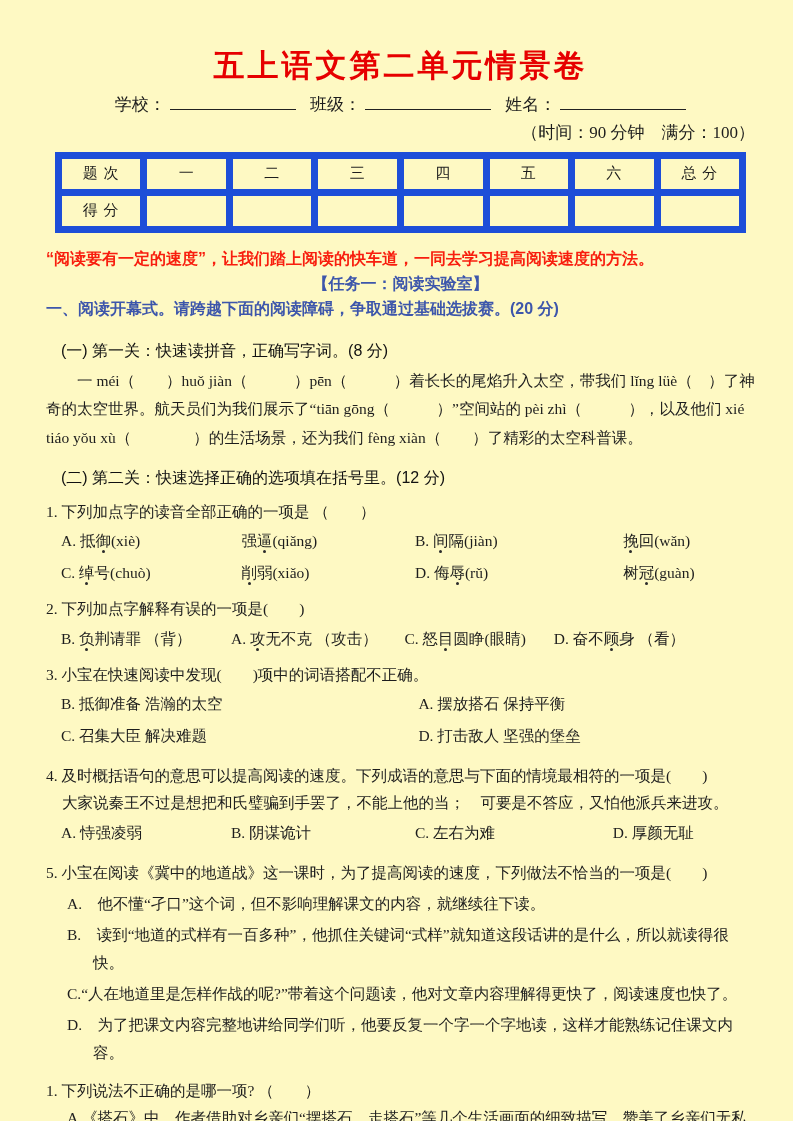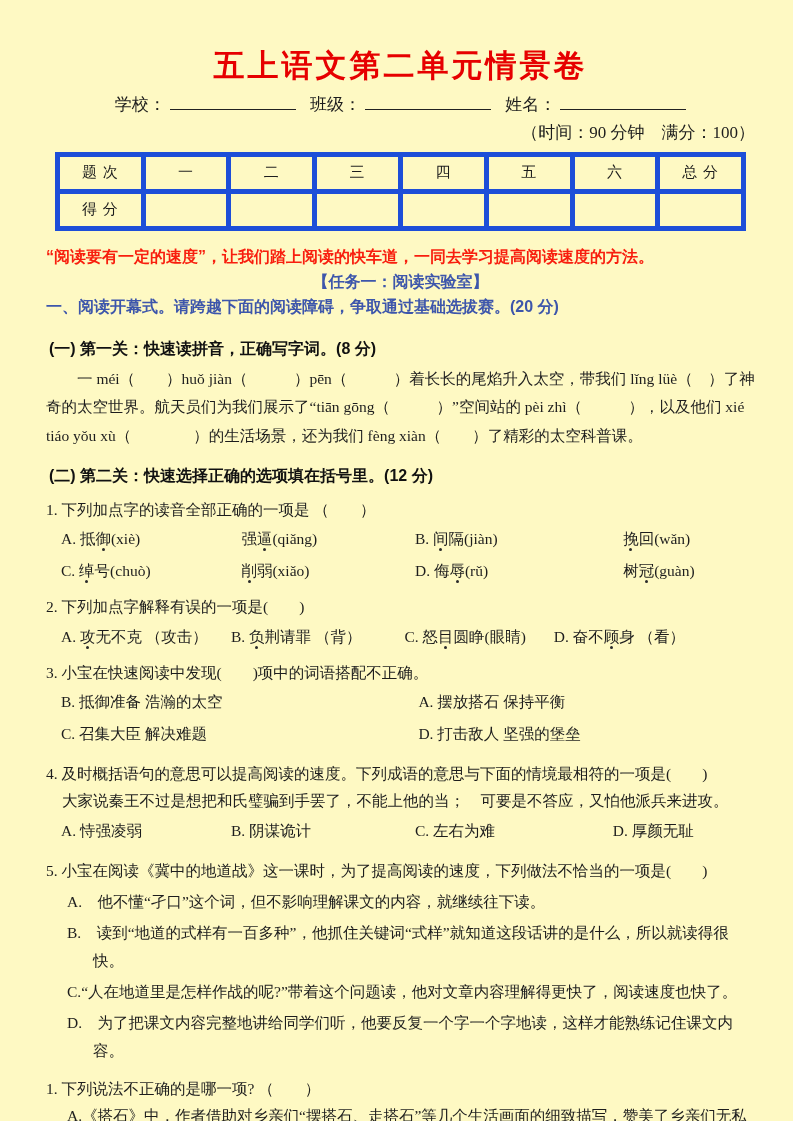--- a/index.html
+++ b/index.html
@@ -20,38 +20,38 @@
     font-family:"Liberation Sans","DejaVu Sans",sans-serif;
     font-size:31px;font-weight:bold;color:var(--title-red);
     text-align:center;letter-spacing:3px;margin:8px 0 6px 0;line-height:1.3;
   }
   .id-line{text-align:center;font-size:17px;line-height:1.5;margin-bottom:3px;white-space:nowrap;}
   .id-line .lbl{margin-left:10px;}
   .blank{display:inline-block;width:126px;border-bottom:1.5px solid #222;height:1.05em;vertical-align:baseline;margin-left:4px;}
   .time-line{text-align:right;font-size:17px;line-height:1.4;margin-bottom:7px;}
   table.score{width:97.5%;margin:0 auto 14px auto;border-collapse:collapse;table-layout:fixed;}
   table.score td{
-    border:5px solid #1d4ed8;height:37px;text-align:center;vertical-align:middle;
+    border:7px solid #1d4ed8;height:37px;text-align:center;vertical-align:middle;
     font-size:15px;letter-spacing:1px;line-height:1;
   }
   .red-line{
     font-family:"Liberation Sans","DejaVu Sans",sans-serif;
     color:var(--intro-red);font-weight:bold;font-size:16px;line-height:1.45;margin-bottom:3px;
   }
   .task-heading{
     font-family:"Liberation Sans","DejaVu Sans",sans-serif;
     color:var(--section-blue);font-weight:bold;font-size:16px;text-align:center;line-height:1.4;margin-bottom:2px;
   }
   .section-blue{
     font-family:"Liberation Sans","DejaVu Sans",sans-serif;
     color:var(--section-blue);font-weight:bold;font-size:16px;line-height:1.5;margin-bottom:18px;
   }
   .sub-heading{
     font-family:"Liberation Sans","DejaVu Sans",sans-serif;
-    font-weight:bold;font-size:16px;color:#111;line-height:1.5;margin:4px 0 4px 3px;
+    font-weight:normal;font-size:16px;color:#111;line-height:1.5;margin:4px 0 4px 15px;
   }
   .sub-heading.second{margin-top:14px;margin-bottom:8px;}
   .pinyin-para{text-indent:2em;line-height:1.82;margin-bottom:2px;}
   .q{margin-bottom:7px;}
   .q .stem{line-height:1.75;}
   .optgrid{display:grid;margin-left:15px;line-height:2.05;}
   .g-q1{grid-template-columns:26% 25% 30% 19%;}
   .g-q2{grid-template-columns:24.5% 25% 21.5% 29%;}
   .g-q3{grid-template-columns:51.5% 48.5%;}
   .g-q4{grid-template-columns:24.5% 26.5% 28.5% 20.5%;}
@@ -126,22 +126,22 @@
       <div>C. <span class="emph">绰</span>号(chuò)</div>
       <div><span class="emph">削</span>弱(xiǎo)</div>
       <div>D. 侮<span class="emph">辱</span>(rǔ)</div>
       <div>树<span class="emph">冠</span>(guàn)</div>
     </div>
   </div>
 
   <div class="q">
     <p class="stem">2. 下列加点字解释有误的一项是(　　)</p>
     <div class="optgrid g-q2">
+      <div>B. <span class="emph">负</span>荆请罪 （背）</div>
       <div>A. <span class="emph">攻</span>无不克 （攻击）</div>
-      <div>B. <span class="emph">负</span>荆请罪 （背）</div>
       <div>C. 怒<span class="emph">目</span>圆睁(眼睛)</div>
       <div>D. 奋不<span class="emph">顾</span>身 （看）</div>
     </div>
   </div>
 
   <div class="q">
     <p class="stem">3. 小宝在快速阅读中发现(　　)项中的词语搭配不正确。</p>
     <div class="optgrid g-q3">
       <div>B. 抵御准备 浩瀚的太空</div>
       <div>A. 摆放搭石 保持平衡</div>

